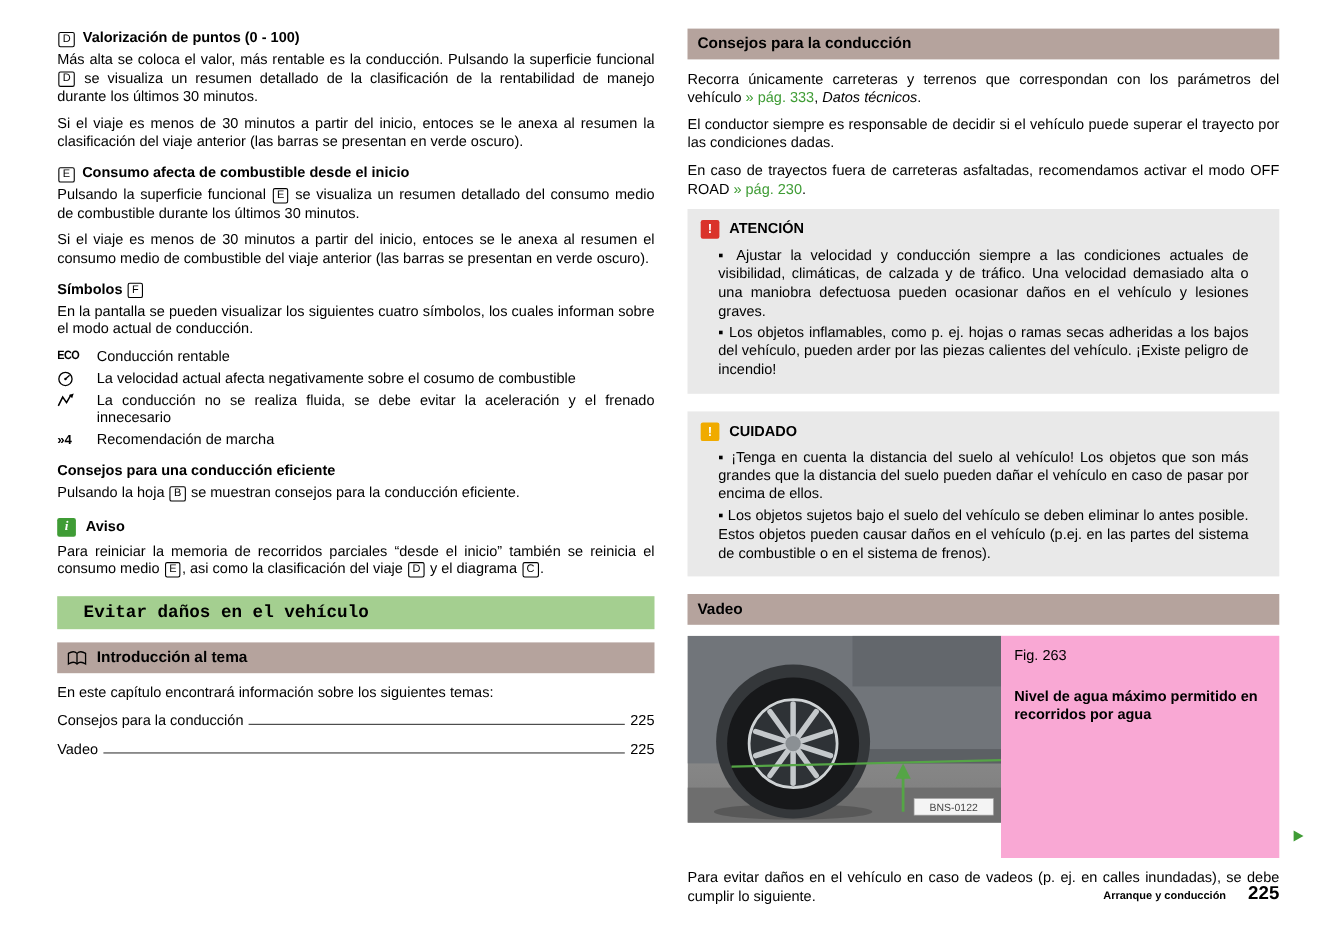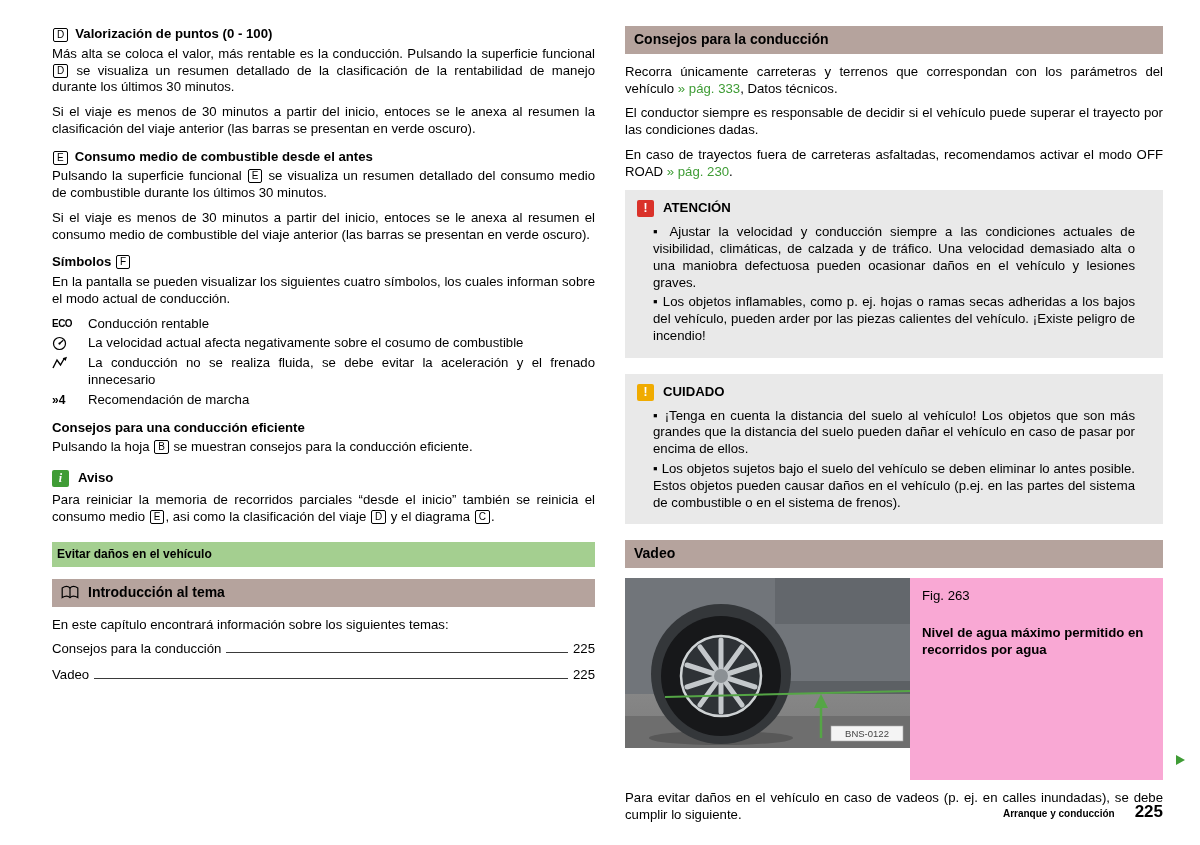--- a/index.html
+++ b/index.html
@@ -8,24 +8,24 @@
   .cols{position:absolute;left:52px;top:26px;display:flex;gap:30px;}
   .col-left{width:543px;}
   .col-right{width:538px;}
   p.p{margin:0 0 8px;text-align:justify;}
   .h{font-weight:bold;margin:11px 0 3px;}
   .h.first{margin-top:0;}
   .h-row{display:flex;align-items:baseline;gap:6px;}
   .key{display:inline-block;border:1px solid #000;border-radius:2px;background:#fff;
        font-size:10px;font-weight:normal;line-height:12px;padding:0 3px;vertical-align:1px;margin:0 1px;}
   .xref{color:#3f9c35;}
-  .it{}
+  .it{font-style:italic;}
   .bar{background:#b5a39d;font-weight:bold;font-size:14px;padding:5px 9px;margin:12px 0 10px;}
   .bar.first{margin-top:0;}
-  .bar-green{background:#a4cf90;font-weight:bold;font-size:12px;padding:5px 5px;margin:16px 0 10px;}
+  .bar-green{background:#a4cf90;font-weight:bold;font-size:16px;padding:5px 24px;margin:16px 0 10px;font-family:Liberation Mono, monospace;}
   .bar-icon{display:flex;align-items:center;gap:9px;}
   .sym-row{display:flex;gap:8px;margin:0 0 3px;}
   .sym-ico{flex:0 0 28px;display:flex;align-items:flex-start;justify-content:flex-start;padding-top:1px;}
   .sym-eco{font-weight:bold;font-size:11px;letter-spacing:-0.5px;transform:scaleX(.9);transform-origin:left;}
   .sym-gear{font-weight:bold;font-size:12px;}
   .sym-txt{flex:1;text-align:justify;}
   .note-head{display:flex;align-items:center;gap:9px;font-weight:bold;margin:14px 0 5px;}
   .sq-ico{width:17px;height:17px;border-radius:2px;color:#fff;font-weight:bold;
           display:flex;align-items:center;justify-content:center;font-size:12px;flex:0 0 17px;}
   .ico-green{background:#3f9c35;font-style:italic;font-family:"Liberation Serif",serif;}
@@ -57,21 +57,21 @@
 
       <div class="h first h-row">
         <span class="key">D</span>
         <span>Valorización de puntos (0 - 100)</span>
       </div>
       <p class="p"><span>Más alta se coloca el valor, más rentable es la conducción. Pulsando la superficie funcional </span><span class="key">D</span><span> se visualiza un resumen detallado de la clasificación de la rentabilidad de manejo durante los últimos 30 minutos.</span></p>
       <p class="p"><span>Si el viaje es menos de 30 minutos a partir del inicio, entoces se le anexa al resumen la clasificación del viaje anterior (las barras se presentan en verde oscuro).</span></p>
 
       <div class="h h-row">
         <span class="key">E</span>
-        <span>Consumo medio de combustible desde el antes</span>
+        <span>Consumo afecta de combustible desde el inicio</span>
       </div>
       <p class="p"><span>Pulsando la superficie funcional </span><span class="key">E</span><span> se visualiza un resumen detallado del consumo medio de combustible durante los últimos 30 minutos.</span></p>
       <p class="p"><span>Si el viaje es menos de 30 minutos a partir del inicio, entoces se le anexa al resumen el consumo medio de combustible del viaje anterior (las barras se presentan en verde oscuro).</span></p>
 
       <div class="h"><span>Símbolos </span><span class="key">F</span></div>
       <p class="p">En la pantalla se pueden visualizar los siguientes cuatro símbolos, los cuales informan sobre el modo actual de conducción.</p>
 
       <div class="sym-row">
         <span class="sym-ico">
             <span class="sym-eco">ECO</span>

